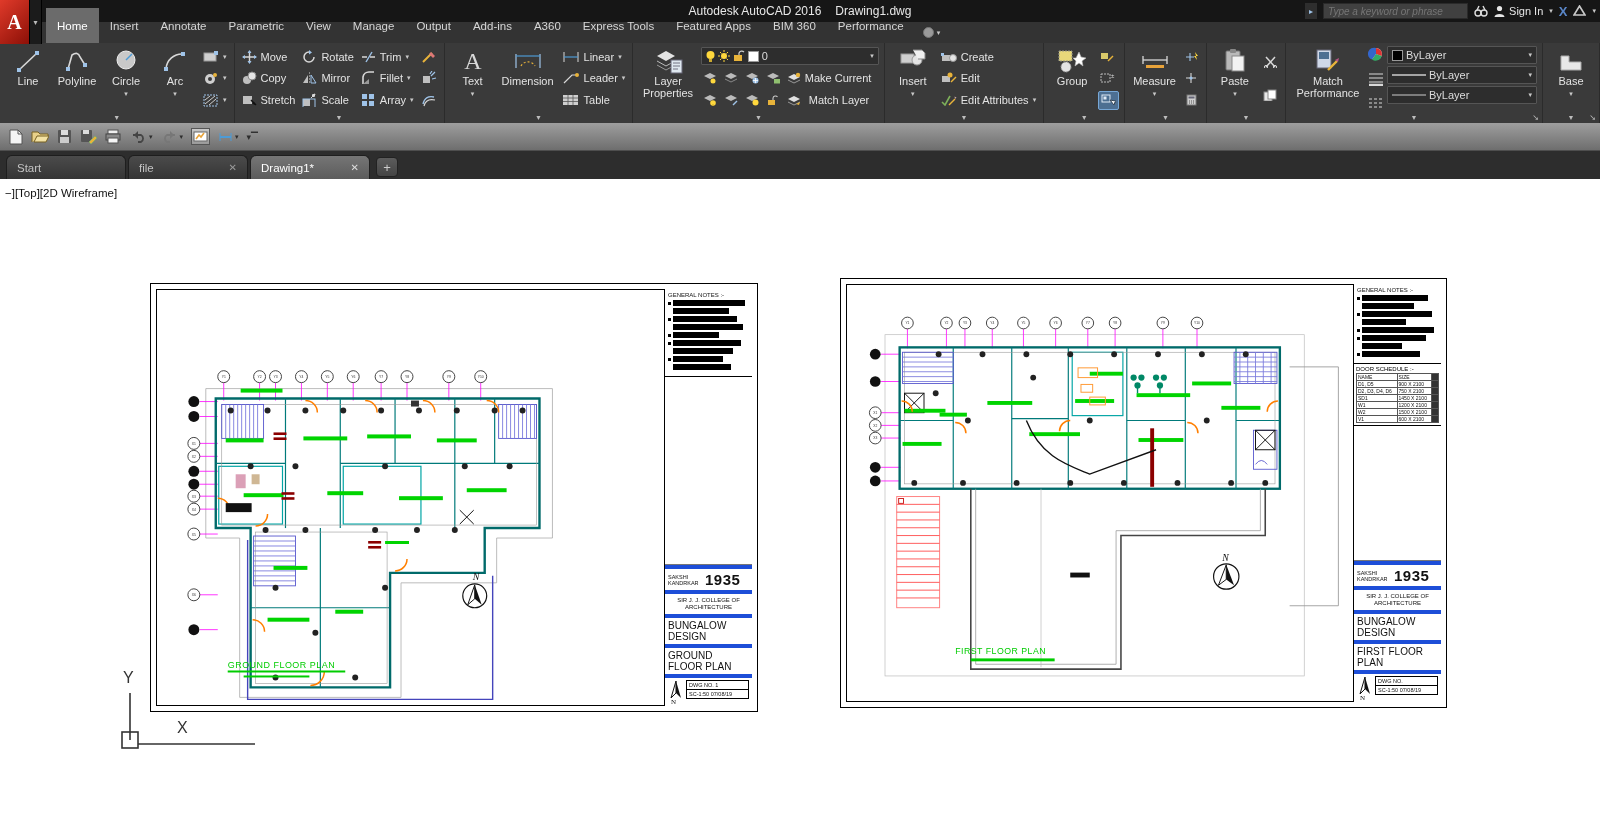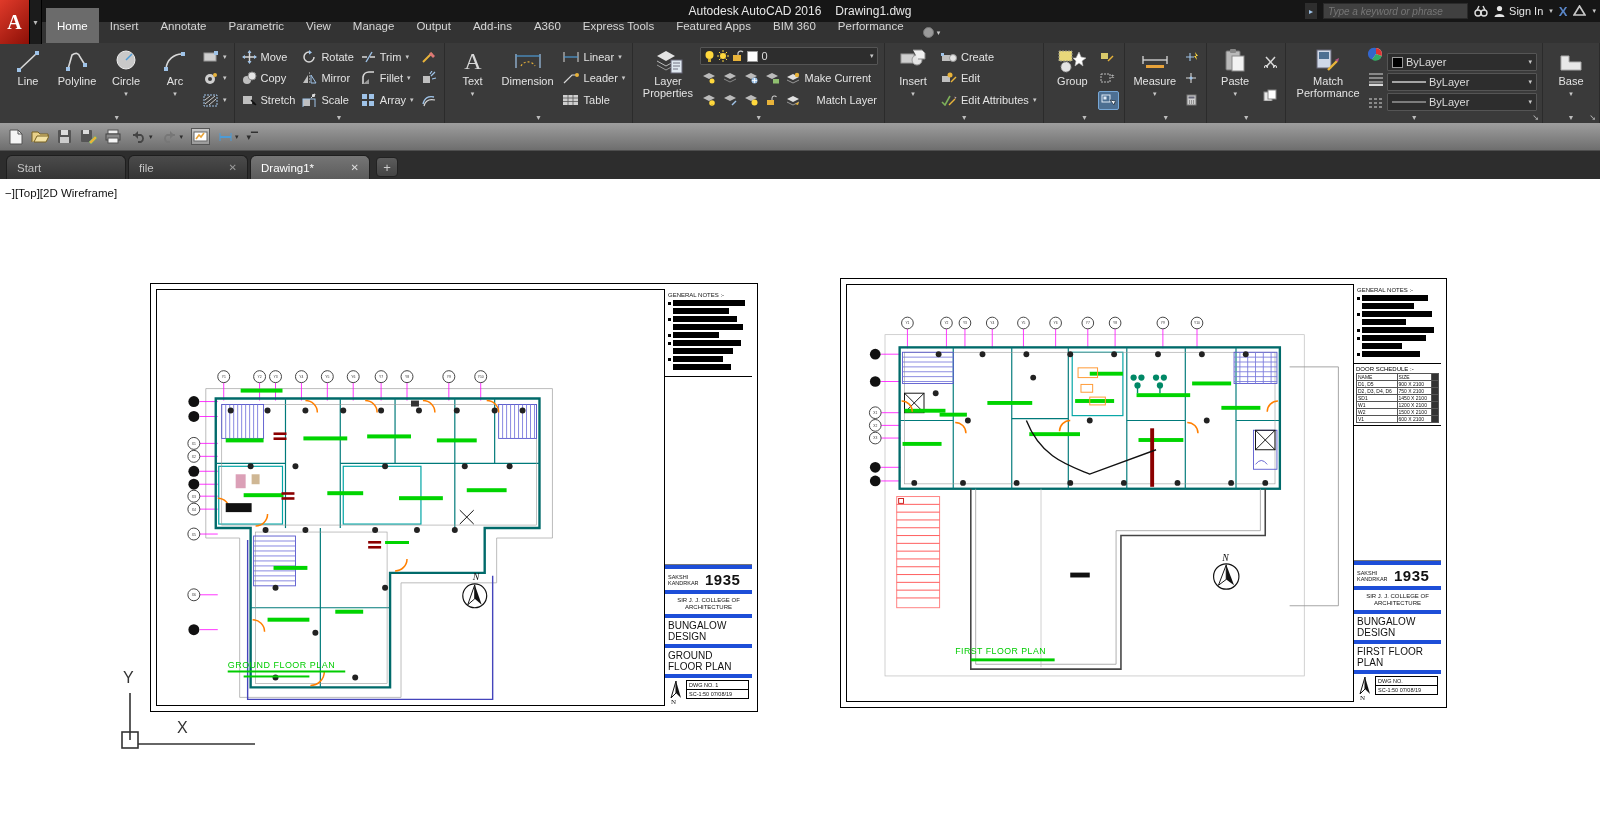--- a/index.html
+++ b/index.html
@@ -437,21 +437,21 @@
                 <path d="M9,11 l4,-4" stroke="#9fc3e8" stroke-width="1.4"></path>
               </svg>
             <svg width="14" height="12">
                 <path d="M1,4 l6,-3 6,3 -6,3 Z" fill="#bbb"></path>
                 <circle cx="10.5" cy="8.5" r="3" fill="#ffd83d"></circle>
               </svg>
             <svg width="14" height="12">
                 <rect x="2" y="6" width="7" height="5" fill="#e8b33a"></rect>
                 <path d="M7,6 V4 a2.5,2.5 0 0 1 4.5,-1" fill="none" stroke="#ccc" stroke-width="1.1"></path>
               </svg>
-            <span style="display:flex;align-items:center;gap:16px">
+            <span style="display:flex;align-items:center;gap:8px">
                 <svg width="14" height="12">
                   <path d="M1,5 l6,-3 6,3 -6,3 Z" fill="#e0e0e0"></path>
                   <path d="M1,8 l6,3 6,-3" fill="none" stroke="#999"></path>
                   <path d="M9,10 l4,-2 -1,3 Z" fill="#e8b33a"></path>
                 </svg>
                 <span>Match Layer</span>
               </span>
           </div>
         </div>
       </div>
@@ -620,21 +620,21 @@
               <path d="M8,7 L4,12.5 A6,6 0 0 1 8,1 Z" fill="#36c"></path>
             </svg>
           <svg width="16" height="14">
               <path d="M1,2 h14 M1,6 h14 M1,10 h14" stroke="#d8d8d8" stroke-width="1"></path>
               <path d="M1,13 h14" stroke="#d8d8d8" stroke-width="2.5"></path>
             </svg>
           <svg width="16" height="14">
               <path d="M1,3 h14 M1,7 h14 M1,11 h14" stroke="#d8d8d8" stroke-width="1" stroke-dasharray="3 2"></path>
             </svg>
         </div>
-        <div class="col" style="gap:2px;justify-content:flex-end">
+        <div class="col" style="gap:2px;justify-content:flex-start">
           <div class="combo" style="width:150px">
               <span class="swatch" style="background:#000"></span>
               <span>ByLayer</span>
               <span class="sp"></span>
               <span class="caret">▾</span>
             </div>
           <div class="combo" style="width:150px">
               <svg width="34" height="4">
                 <line x1="0" y1="2" x2="34" y2="2" stroke="#ccc" stroke-width="1.6"></line>
               </svg>

